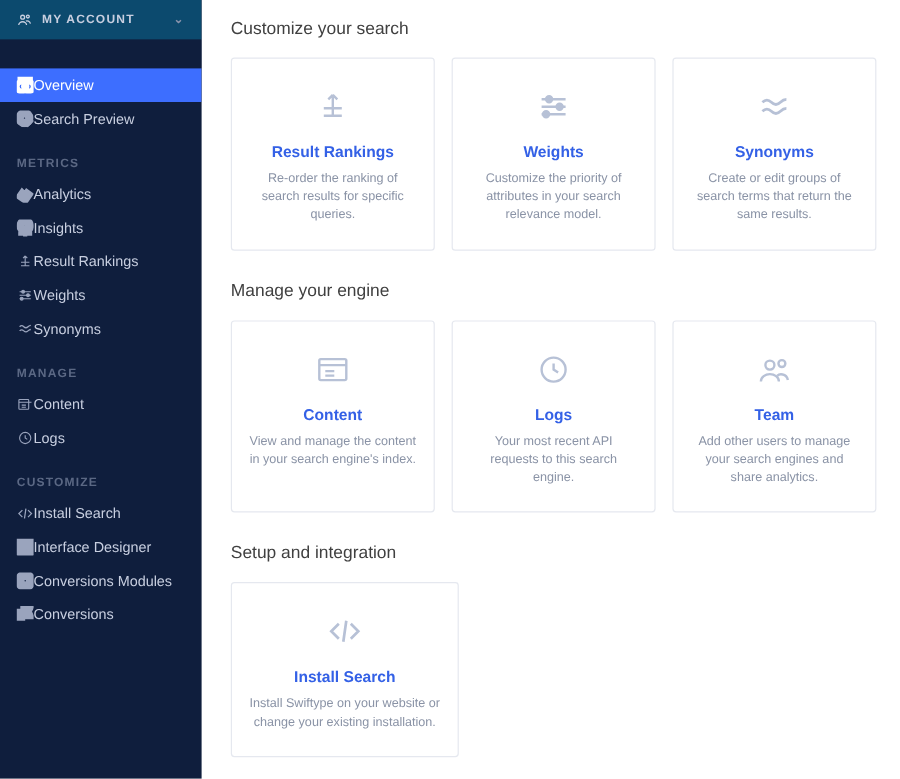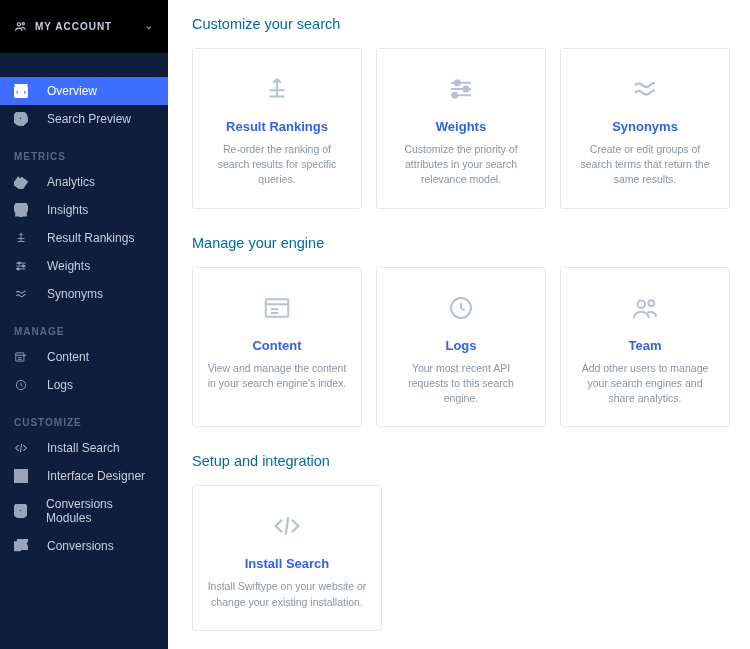--- a/index.html
+++ b/index.html
@@ -16,37 +16,37 @@
   .sidebar {
     width: 168px;
     height: 100%;
     background: #0f1e3d;
     color: #a7afc2;
     overflow-y: auto;
     font-size: 11.5px;
     flex-shrink: 0;
   }
   .account {
-    background: #000000;
-    padding: 20px 14px;
+    background: #0c4a6e;
+    padding: 10px 14px;
     display: flex;
     align-items: flex-start;
     justify-content: space-between;
     color: #c8cfe0;
     font-size: 10px;
     letter-spacing: 1px;
     font-weight: 600;
   }
   .account .left { display: flex; align-items: center; gap: 8px; }
   .account .chev { font-size: 10px; color: #8a93ac; }
   .spacerband { height: 24px; background: #0f1e3d; }
   .nav-item {
     display: flex;
     align-items: center;
-    gap: 19px;
+    gap: 0;
     padding: 7px 14px;
     color: #c8cfe0;
     cursor: pointer;
     font-size: 12px;
   }
   .nav-item.active {
     background: #3d6eff;
     color: #ffffff;
   }
   .nav-item .ico {
@@ -69,21 +69,21 @@
   
   .main {
     flex: 1;
     height: 100%;
     overflow-y: auto;
     padding: 12px 20px 30px 24px;
     color: #394251;
   }
   .section-title {
     font-size: 14.5px;
-    color: #0369a1;
+    color: #404040;
     margin: 4px 0 16px 0;
     font-weight: 500;
   }
   .card-row {
     display: flex;
     gap: 14px;
     margin-bottom: 26px;
   }
   .card {
     flex: 1;

